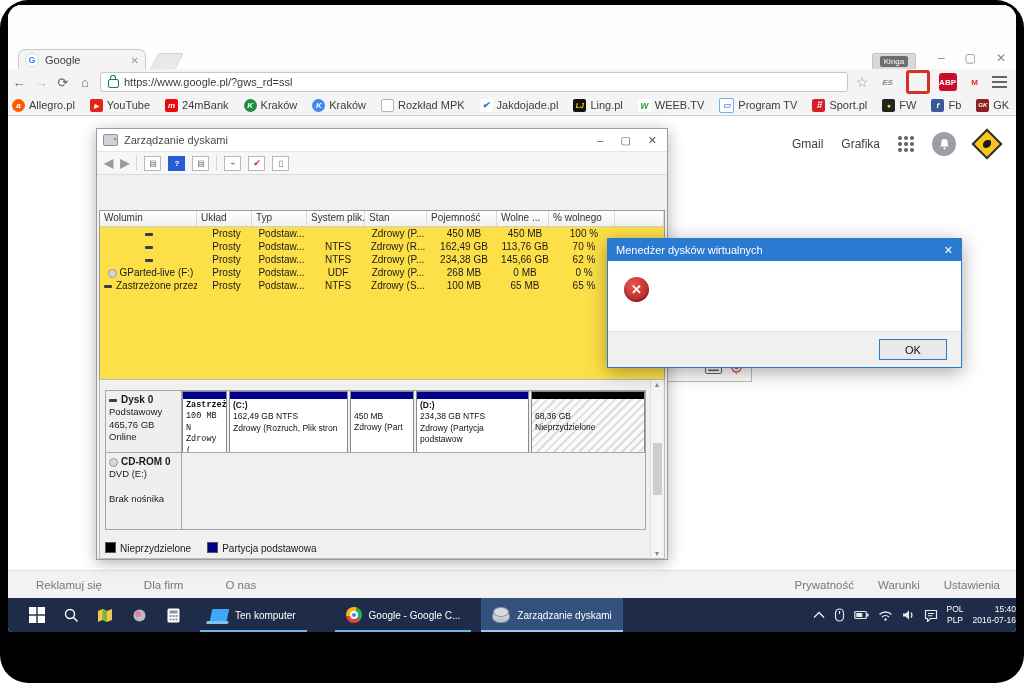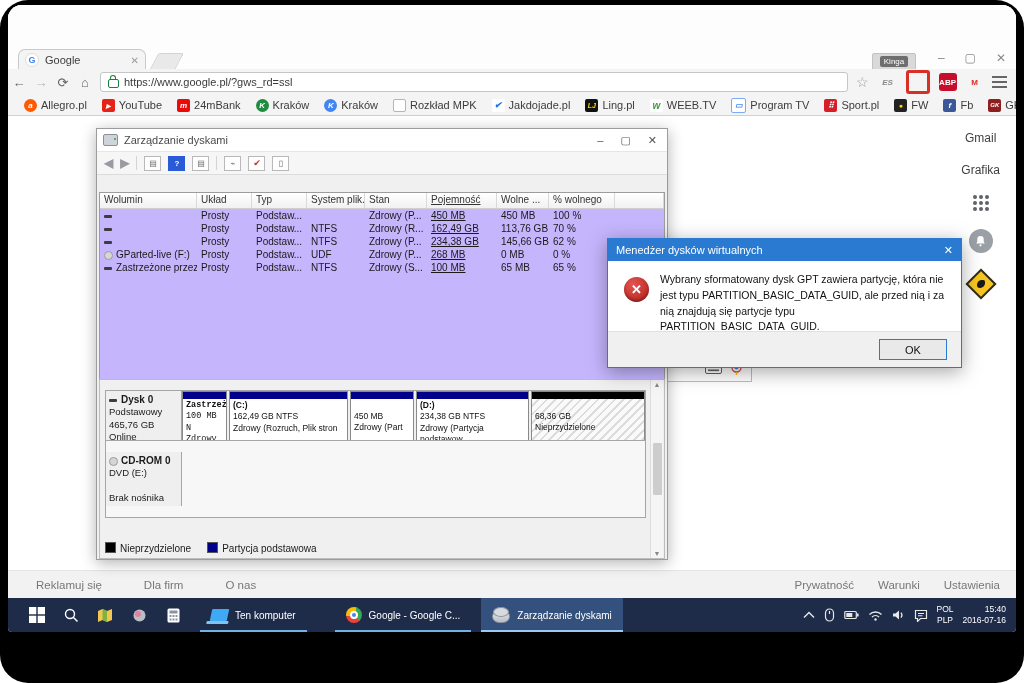--- a/index.html
+++ b/index.html
@@ -27,41 +27,41 @@
   .url{font-size:11px;color:#3a3a3a;}
   .star{margin-left:8px;color:#9a9a9a;font-size:14px;}
   .ext{display:flex;align-items:center;gap:9px;margin-left:10px;}
   .ext .e{width:18px;height:18px;border-radius:3px;display:flex;align-items:center;justify-content:center;font-size:8px;font-weight:bold;}
   .e-es{color:#8a8a8a;font-style:italic;font-size:10px;}
   .e-o{border:3px solid #d93025;border-radius:50%;width:11px;height:11px;}
   .e-abp{background:#c70d2c;color:#fff;border-radius:50%;font-size:6px;}
   .e-m{color:#d93025;font-size:13px;}
   .hamburger{margin-left:8px;width:15px;display:flex;flex-direction:column;gap:3px;}
   .hamburger i{height:2px;background:#666;}
-  .bookmarks{position:absolute;left:0;top:90px;width:1008px;height:20px;background:#f4f4f4;display:flex;align-items:center;padding:0 16px;box-sizing:border-box;gap:15px;font-size:11px;color:#3c3c3c;}
+  .bookmarks{position:absolute;left:0;top:90px;width:1008px;height:20px;background:#f4f4f4;display:flex;align-items:center;padding:0 4px;box-sizing:border-box;gap:15px;font-size:11px;color:#3c3c3c;}
   .bm{display:flex;align-items:center;gap:4px;white-space:nowrap;}
   .fav{width:13px;height:13px;border-radius:2px;display:inline-flex;align-items:center;justify-content:center;color:#fff;font-size:8px;font-weight:bold;flex:none;}
   .fav-allegro{background:#ff5a00;border-radius:50%;} .fav-allegro:before{content:"a";}
   .fav-yt{background:#e62117;} .fav-yt:before{content:"▶";font-size:6px;}
   .fav-mbank{background:#e90a0a;} .fav-mbank:before{content:"m";}
   .fav-krk1{background:#1e8e3e;border-radius:50%;} .fav-krk1:before{content:"K";}
   .fav-krk2{background:#4285f4;border-radius:50%;} .fav-krk2:before{content:"K";}
   .fav-doc{background:#fff;border:1px solid #b5b5b5;width:11px;height:11px;}
   .fav-jd{background:#fff;color:#1a73e8;} .fav-jd:before{content:"✔";font-size:9px;}
   .fav-ling{background:#111;color:#ffd400;} .fav-ling:before{content:"LJ";font-size:7px;}
   .fav-weeb{background:#fff;color:#3d9e40;} .fav-weeb:before{content:"w";font-size:10px;}
   .fav-tv{background:#fff;border:1px solid #7baaf7;color:#4285f4;} .fav-tv:before{content:"▭";font-size:8px;}
   .fav-sport{background:#d61e28;} .fav-sport:before{content:"⠿";font-size:8px;}
   .fav-fw{background:#222;color:#ffd400;} .fav-fw:before{content:"●";font-size:7px;}
   .fav-fb{background:#3b5998;} .fav-fb:before{content:"f";}
   .fav-gk{background:#8e1f1f;} .fav-gk:before{content:"GK";font-size:6px;}
 
   
   .content{position:absolute;left:0;top:111px;width:1008px;height:482px;background:#fff;}
-  .g-header{position:absolute;top:15px;right:16px;display:flex;align-items:center;gap:18px;flex-direction:column;}
+  .g-header{position:absolute;top:15px;right:16px;display:flex;align-items:center;gap:18px;}
   .g-link{font-size:12px;color:#404040;}
   .grid-ic{display:grid;grid-template-columns:repeat(3,4px);grid-gap:2px;}
   .grid-ic i{width:4px;height:4px;background:#5f6368;border-radius:50%;}
   .bell-circle{width:24px;height:24px;border-radius:50%;background:#9aa0a6;display:flex;align-items:center;justify-content:center;}
   .avatar{width:26px;height:26px;display:flex;align-items:center;justify-content:center;}
   .avatar .diamond{width:18px;height:18px;background:#f7c51e;border:2px solid #2a2a2a;transform:rotate(45deg);display:flex;align-items:center;justify-content:center;}
   .avatar .roo{width:8px;height:8px;background:#1a1a1a;border-radius:60% 20% 60% 30%;transform:rotate(-45deg);}
   .searchbox-frag{position:absolute;left:630px;top:239px;width:114px;height:27px;background:#fff;border:1px solid #bdbdbd;display:flex;align-items:center;justify-content:flex-end;gap:9px;padding-right:9px;box-sizing:border-box;}
   .g-footer{position:absolute;left:0;bottom:0;width:1008px;height:27px;background:#f2f2f2;border-top:1px solid #e4e4e4;display:flex;align-items:center;font-size:11.5px;color:#777;}
   .g-footer .fl{display:flex;gap:42px;margin-left:28px;}
@@ -75,33 +75,33 @@
   .dm-ic:before{content:"";position:absolute;right:1px;top:3px;width:2px;height:2px;background:#3a9c3a;border-radius:50%;}
   .dm-ctrl{display:flex;gap:17px;color:#555;font-size:11px;padding-right:4px;}
   .dm-menu{height:17px;background:#fff;display:flex;gap:16px;align-items:center;padding-left:9px;font-size:11px;color:#222;}
   .dm-toolbar{height:22px;background:#f6f6f6;border-top:1px solid #e6e6e6;border-bottom:1px solid #dcdcdc;display:flex;align-items:center;gap:7px;padding-left:7px;font-size:11px;color:#777;}
   .dm-toolbar .sep{width:1px;height:14px;background:#d4d4d4;}
   .tb-arrow{color:#9a9aa2;font-size:12px;font-weight:bold;}
   .tb-sq{width:15px;height:13px;border:1px solid #b9b9b9;background:#fefefe;display:flex;align-items:center;justify-content:center;font-size:8px;color:#666;}
   .tb-help{background:#2a5bd7;color:#fff;border-color:#2a5bd7;font-weight:bold;}
   .tb-chk{color:#c0392b;font-size:9px;}
   
-  .dm-table{position:absolute;left:2px;top:63px;width:566px;height:240px;background:#c4b5fd;border:1px solid #9c9c9c;box-sizing:border-box;overflow:hidden;}
+  .dm-table{position:absolute;left:2px;top:81px;width:566px;height:240px;background:#fde047;border:1px solid #9c9c9c;box-sizing:border-box;overflow:hidden;}
   .hrow{display:flex;height:15px;border-bottom:1px solid #cfcfcf;background:linear-gradient(#ffffff,#f1f1f1);}
   .hcell{font-size:10px;color:#333;padding:1px 0 0 4px;border-right:1px solid #d9d9d9;box-sizing:border-box;white-space:nowrap;overflow:hidden;}
-  .trow{display:flex;height:13px;align-items:center;}
+  .trow{display:flex;height:13px;align-items:center;text-align:center;}
   .tcell{font-size:10px;color:#1a1a1a;padding-left:4px;box-sizing:border-box;white-space:nowrap;overflow:hidden;}
-  .c1{width:97px;} .c2{width:55px;} .c3{width:55px;} .c4{width:58px;} .c5{width:62px;} .c6{width:70px;text-decoration:underline;} .c7{width:52px;} .c8{width:66px;} .c9{flex:1;}
+  .c1{width:97px;} .c2{width:55px;} .c3{width:55px;} .c4{width:58px;} .c5{width:62px;} .c6{width:70px;} .c7{width:52px;} .c8{width:66px;} .c9{flex:1;}
   .vol-dash{display:inline-block;width:8px;height:3px;background:#3d3d3d;border-radius:1px;margin-right:4px;vertical-align:middle;}
   .vol-cd{display:inline-block;width:9px;height:9px;border-radius:50%;background:#d6d6d6;border:1px solid #9a9a9a;box-sizing:border-box;margin-right:3px;vertical-align:middle;}
   
   .dm-bottom{position:absolute;left:2px;top:250px;width:566px;height:180px;background:#f0f0f0;border:1px solid #bdbdbd;box-sizing:border-box;}
   .dmrow{position:absolute;left:5px;right:18px;border:1px solid #a5a5a5;background:#f7f7f7;display:flex;}
   .row-disk0{top:10px;height:66px;}
-  .row-cdrom{top:60px;height:76px;align-items:center;}
+  .row-cdrom{top:72px;height:76px;}
   .disk-label{width:76px;flex:none;background:#efefef;border-right:1px solid #a5a5a5;padding:2px 3px;box-sizing:border-box;font-size:9.5px;color:#1a1a1a;line-height:1.3;}
   .disk-label b{font-size:10px;}
   .parts{flex:1;display:flex;gap:2px;background:#f0f0f0;}
   .part{border:1px solid #8a8a8a;background:#fff;box-sizing:border-box;overflow:hidden;}
   .part .strip{height:7px;background:#00008b;}
   .part.unalloc .strip{background:#000;}
   .part.unalloc .pbody{background:repeating-linear-gradient(135deg,#fafafa 0 4px,#dcdcdc 4px 6px);}
   .pbody{padding:1px 3px;font-size:8.5px;line-height:1.35;color:#111;height:100%;box-sizing:border-box;}
   .pbody .pt{font-weight:bold;min-height:11px;display:block;}
   .pw1{width:45px;font-family:Liberation Mono, monospace;} .pw2{width:119px;} .pw3{width:64px;} .pw4{width:113px;} .pw5{flex:1;}
@@ -127,21 +127,21 @@
   .taskbtn{display:flex;align-items:center;gap:7px;padding:0 11px;font-size:10px;color:#fff;box-shadow:inset 0 -2px 0 #6fb3e8;justify-content:space-between;}
   .taskbtn.active{background:#33517c;box-shadow:inset 0 -2px 0 #9cc9f0;}
   .start{margin-left:12px;width:34px;}
   .tb-ic{width:34px;}
   .laptop{width:17px;height:12px;background:#3fa9f5;transform:skewX(-12deg);border-radius:1px;position:relative;}
   .laptop:after{content:"";position:absolute;left:-3px;bottom:-3px;width:22px;height:3px;background:#7fc4f0;border-radius:1px;}
   .chrome-ic{width:16px;height:16px;border-radius:50%;background:conic-gradient(from 140deg,#ea4335 0 120deg,#fbbc05 0 240deg,#34a853 0 360deg);position:relative;}
   .chrome-ic:after{content:"";position:absolute;left:4px;top:4px;width:8px;height:8px;border-radius:50%;background:#4285f4;border:2px solid #fff;box-sizing:border-box;}
   .disk-ic{width:16px;height:11px;background:linear-gradient(#e8e8ea,#b9bec6);border-radius:45%/55%;border:1px solid #8d939c;position:relative;margin-top:3px;}
   .disk-ic:before{content:"";position:absolute;left:0;top:-4px;width:14px;height:8px;background:#d7dade;border-radius:50%;border:1px solid #8d939c;}
-  .tray{margin-left:auto;display:flex;align-items:center;gap:9px;padding-right:10px;}
+  .tray{margin-left:auto;display:flex;align-items:center;gap:9px;}
   .tray svg{display:block;}
   .tray-txt{font-size:8.5px;line-height:1.25;text-align:center;}
   .clock{font-size:8.5px;line-height:1.3;text-align:right;}
 </style>
 </head>
 <body>
 
 <div class="frame">
 <div class="screen">
 
@@ -442,21 +442,20 @@
     </div>
   </div>
 
   <div class="dlg">
     <div class="dlg-title">
       <span>Menedżer dysków wirtualnych</span>
       <span class="x">✕</span>
     </div>
     <div class="dlg-body">
       <span class="err-ic">✕</span>
-      <div class="dlg-msg">Wybrany sformatowany dysk GPT zawiera partycję, która nie jest typu PARTITION_BASIC_DATA_GUID, ale przed nią i za nią znajdują się partycje  typu PARTITION_BASIC_DATA_GUID.</div>
     </div>
     <div class="dlg-footer">
       <div class="okbtn">OK</div>
     </div>
   </div>
 
   <div class="taskbar">
     <span class="tb-item start">
       <svg width="16" height="16" viewBox="0 0 16 16">
             <g fill="#fff">

